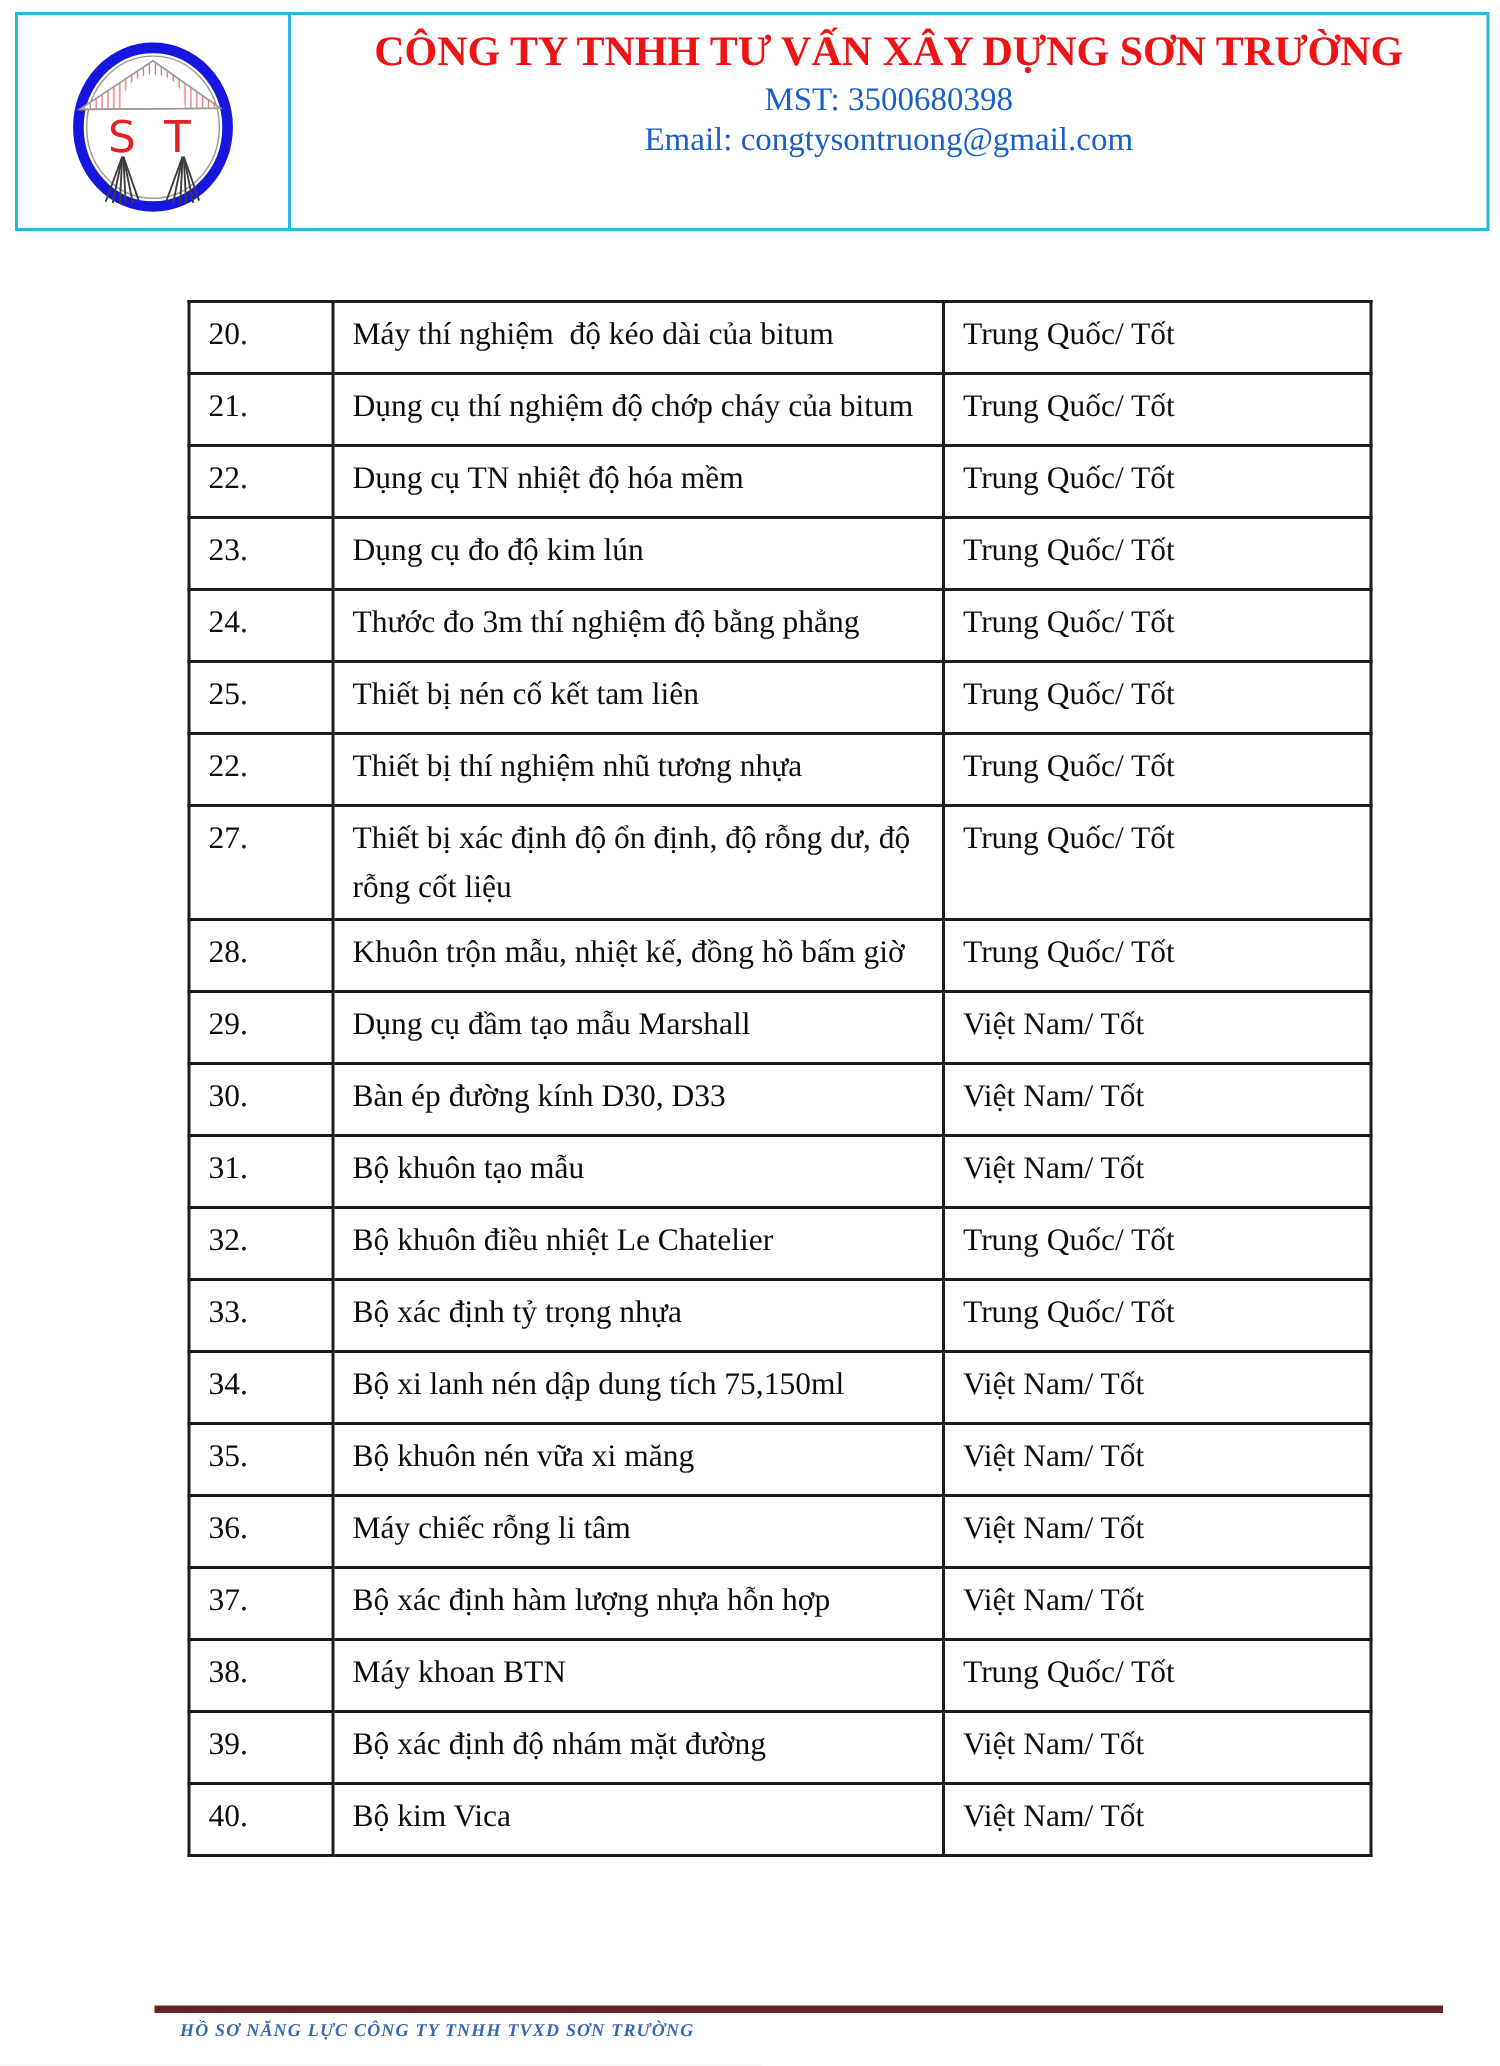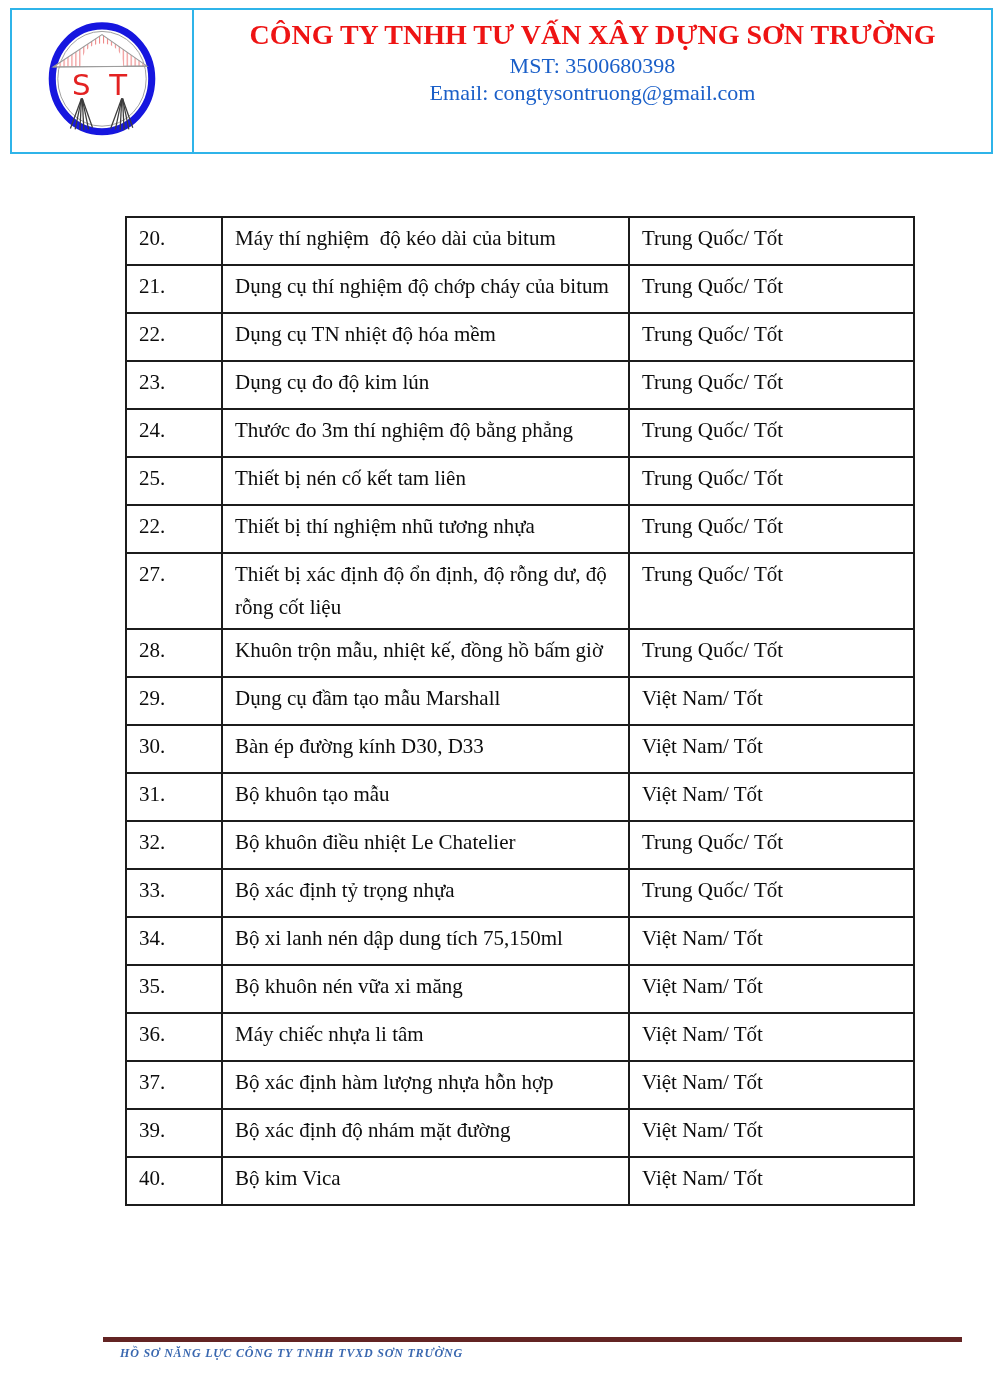--- a/index.html
+++ b/index.html
@@ -17,42 +17,42 @@
   .header-box {
     position:absolute; left:10px; top:8px;
     width:983px; height:146px;
     border:2px solid var(--border_cyan);
     display:flex;
     background:var(--page_bg);
   }
   .logo-cell {
     width:182px; flex:0 0 182px;
     border-right:2px solid var(--border_cyan);
-    display:flex; align-items:flex-start; justify-content:center;
+    display:flex; align-items:flex-end; justify-content:center;
   }
   .header-text {
     flex:1;
     text-align:center;
     padding-top:7px;
   }
   .company-name {
     color:var(--title_red);
     font-size:28px; font-weight:bold;
     line-height:35px;
     letter-spacing:0px;
   }
   .header-line {
     color:var(--text_blue);
     font-size:22px;
     line-height:27px;
   }
 
   
   table.equip {
-    position:absolute; left:125px; top:216px;
+    position:absolute; left:125px; top:200px;
     width:788px;
     border-collapse:collapse;
     table-layout:fixed;
   }
   table.equip td {
     border:2px solid var(--table_border);
     vertical-align:top;
     font-size:21px;
     line-height:33px;
     padding:4px 10px 4px 12px;
@@ -229,30 +229,35 @@
     </tr>
 
     <tr>
       <td class="cell-no">35.</td>
       <td class="cell-item">Bộ khuôn nén vữa xi măng</td>
       <td class="cell-origin">Việt Nam/ Tốt</td>
     </tr>
 
     <tr>
       <td class="cell-no">36.</td>
-      <td class="cell-item">Máy chiếc nhựa li tâm</td>
+      <td class="cell-item">Máy chiếc rỗng li tâm</td>
       <td class="cell-origin">Việt Nam/ Tốt</td>
     </tr>
 
     <tr>
       <td class="cell-no">37.</td>
       <td class="cell-item">Bộ xác định hàm lượng nhựa hỗn hợp</td>
       <td class="cell-origin">Việt Nam/ Tốt</td>
     </tr>
 
+    <tr>
+      <td class="cell-no">38.</td>
+      <td class="cell-item">Máy khoan BTN</td>
+      <td class="cell-origin">Trung Quốc/ Tốt</td>
+    </tr>
 
     <tr>
       <td class="cell-no">39.</td>
       <td class="cell-item">Bộ xác định độ nhám mặt đường</td>
       <td class="cell-origin">Việt Nam/ Tốt</td>
     </tr>
 
     <tr>
       <td class="cell-no">40.</td>
       <td class="cell-item">Bộ kim Vica</td>

